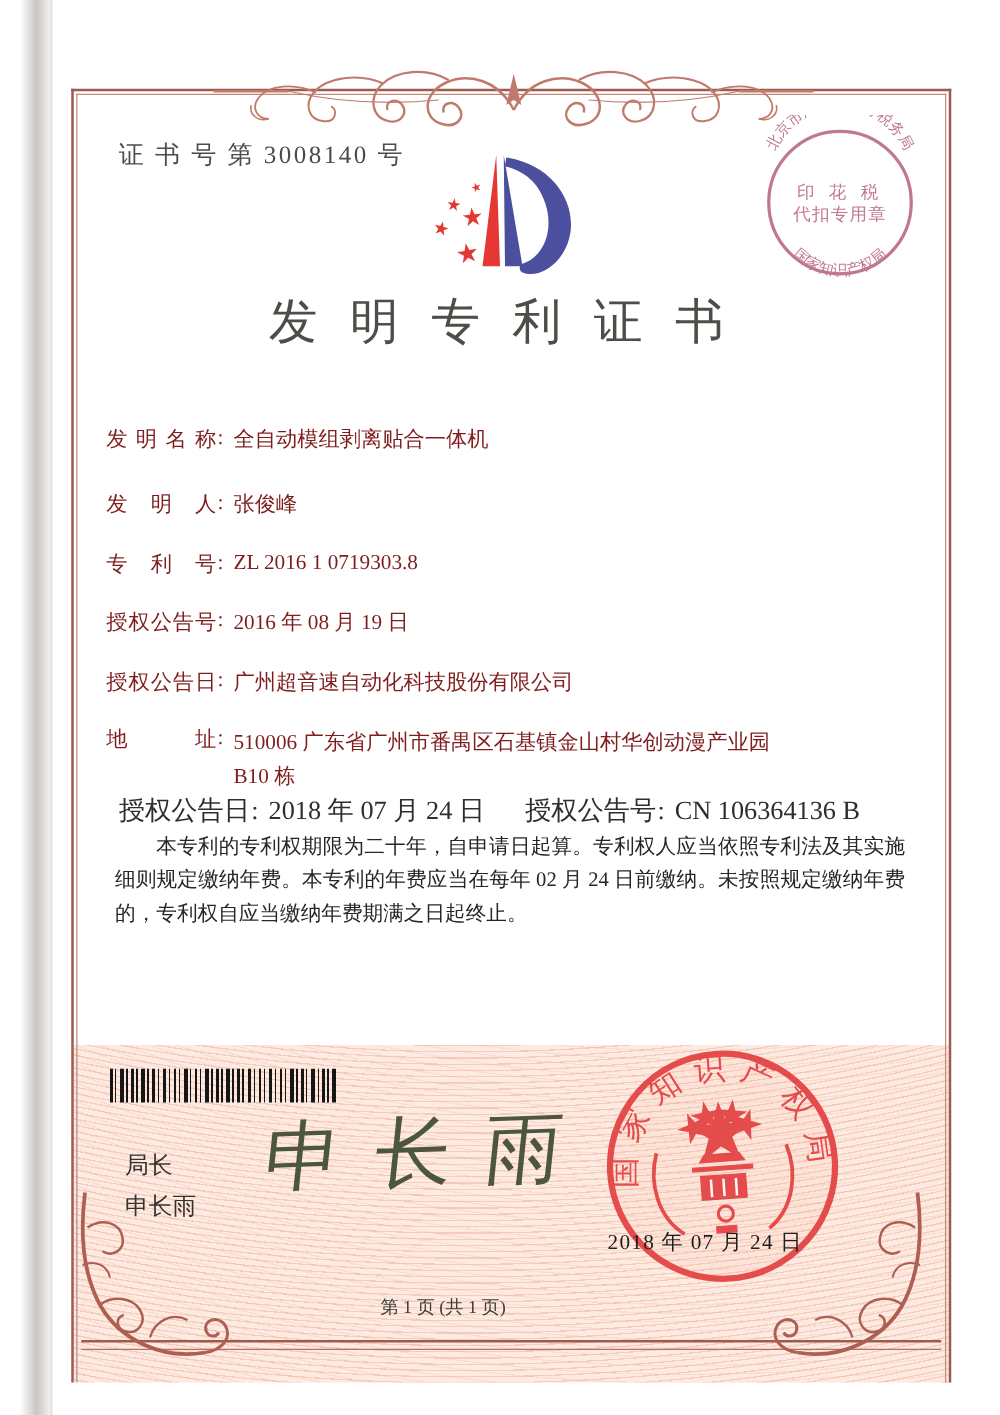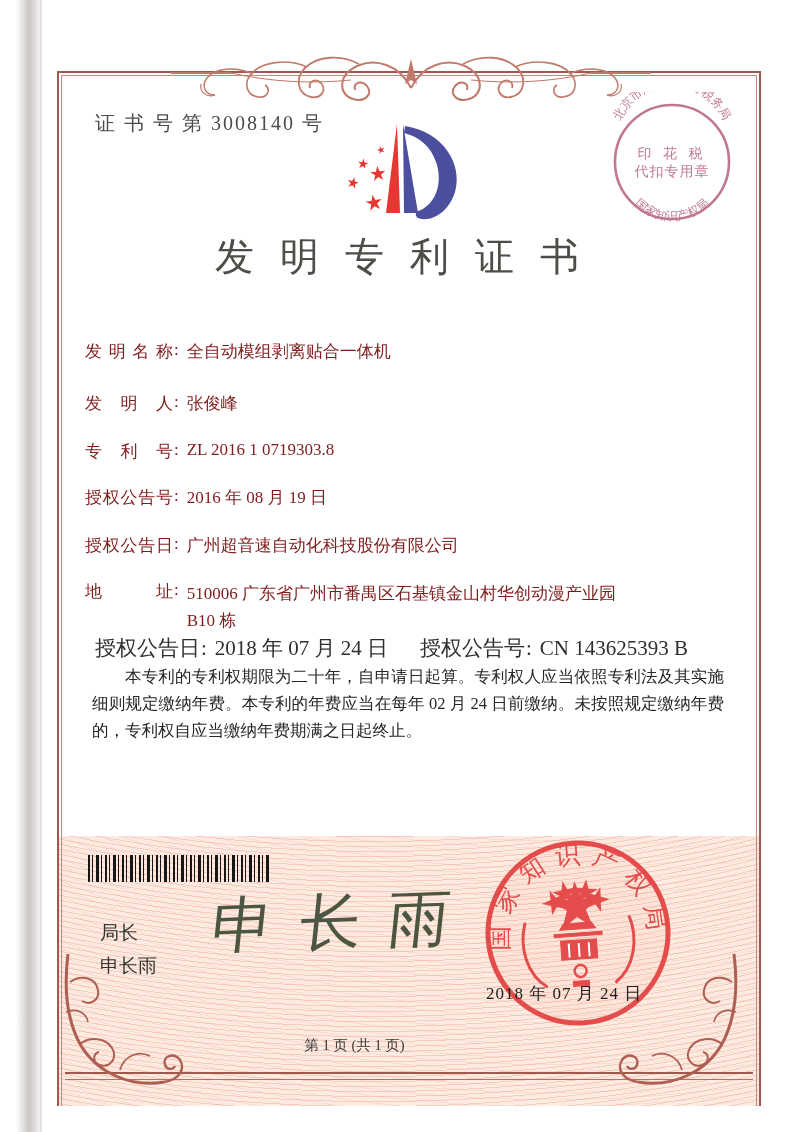--- a/index.html
+++ b/index.html
@@ -158,21 +158,21 @@
 </div>
 <div class="field addr r6">
   <span class="f-label">地址</span><span class="f-colon">:</span><span class="f-value">510006 广东省广州市番禺区石基镇金山村华创动漫产业园 B10 栋</span>
 </div>
 
 <div class="grant">
   <span>
     <span>授权公告日</span><span class="f-colon">:</span><span>2018 年 07 月 24 日</span>
   </span>
   <span class="pair2">
-    <span>授权公告号</span><span class="f-colon">:</span><span>CN 143625393 B</span>
+    <span>授权公告号</span><span class="f-colon">:</span><span>CN 106364136 B</span>
   </span>
 </div>
 
 <div class="body-text">
   <p>本专利的专利权期限为二十年，自申请日起算。专利权人应当依照专利法及其实施细则规定缴纳年费。本专利的年费应当在每年 02 月 24 日前缴纳。未按照规定缴纳年费的，专利权自应当缴纳年费期满之日起终止。</p>
 </div>
 
 <div class="barcode"></div>
 
 <div class="officer">

